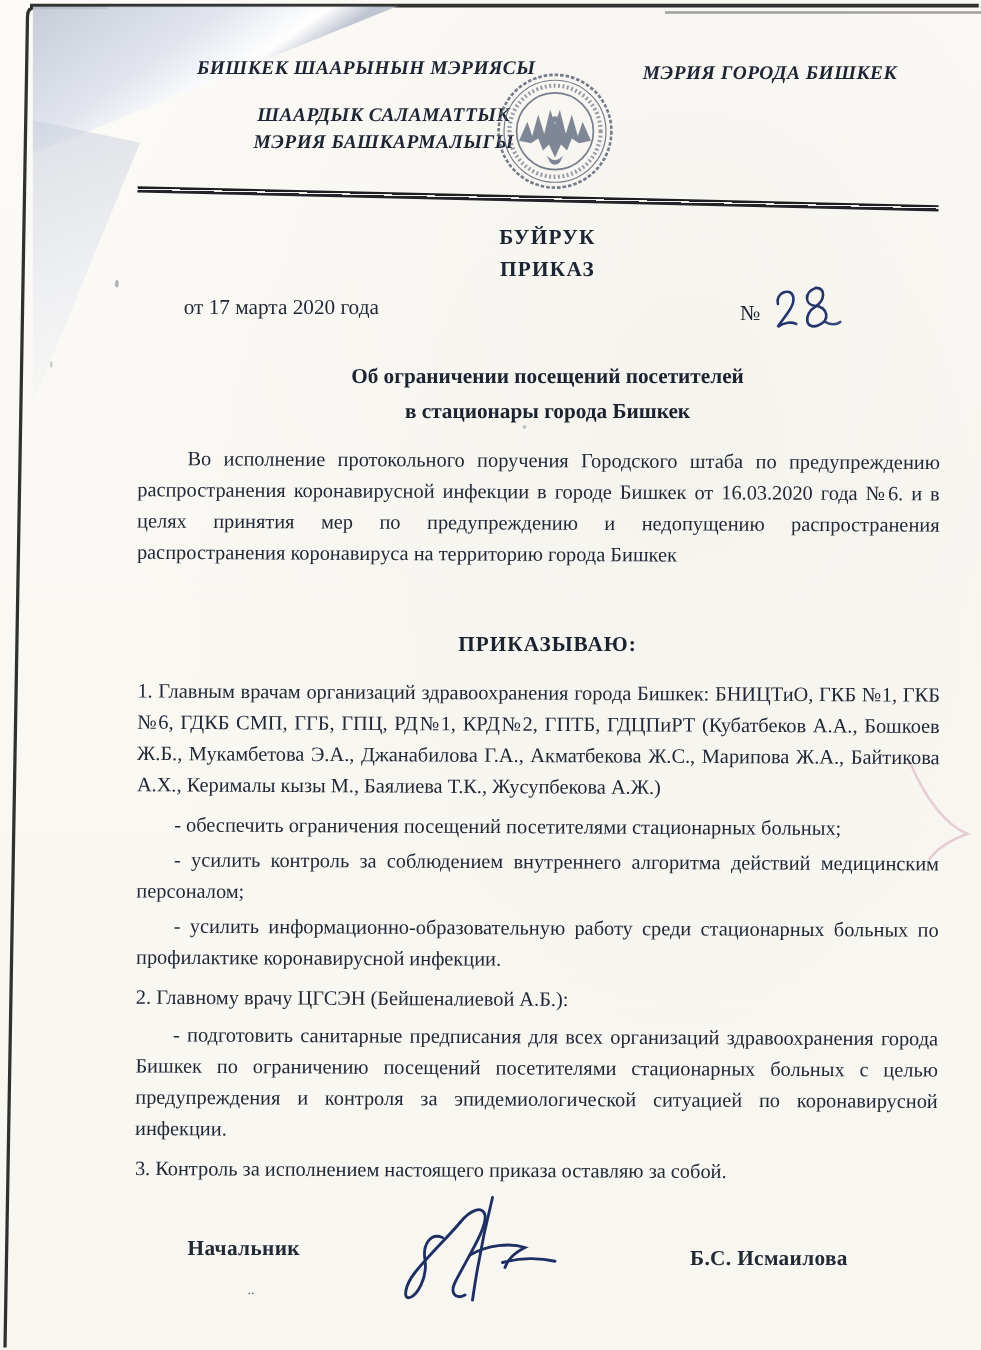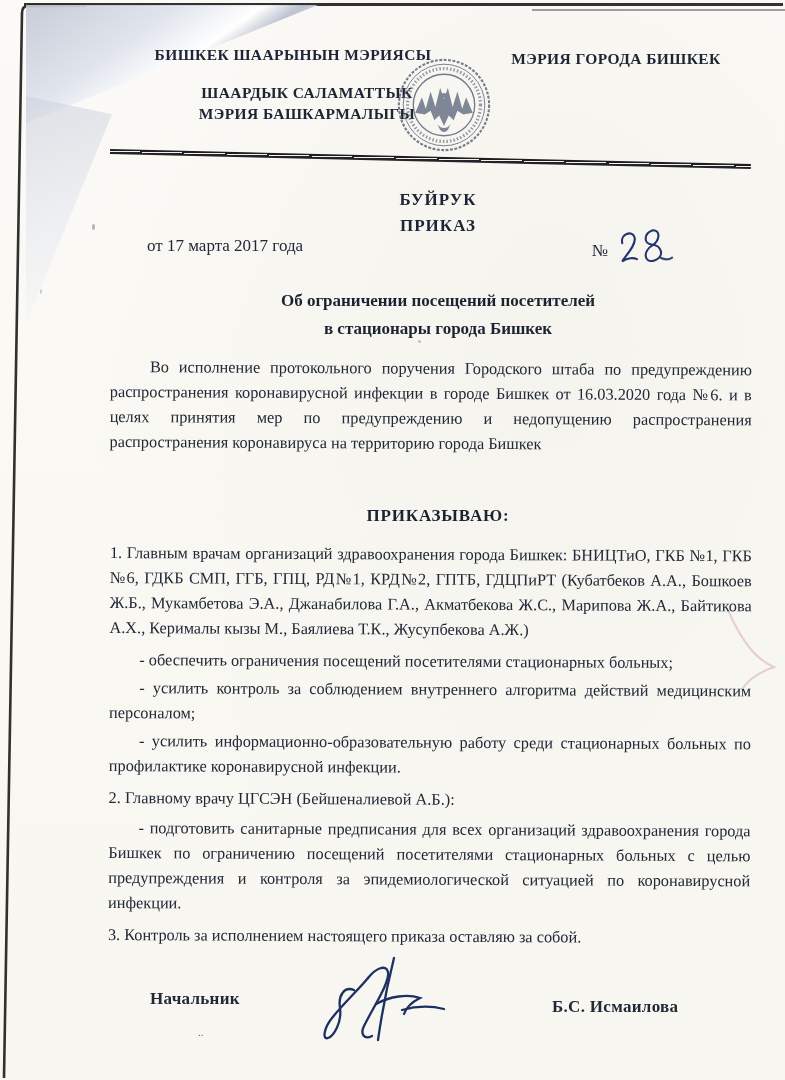--- a/index.html
+++ b/index.html
@@ -26,21 +26,21 @@
   }
   .gloss2{
     position:absolute;left:26px;top:96px;width:86px;height:228px;
     clip-path:polygon(0 0,100% 8%,0 100%);
     background:linear-gradient(160deg,#cdd2dd 0%,#e9ebf1 55%,rgba(255,255,255,0) 100%);
     opacity:.65;
   }
   .speck{position:absolute;border-radius:50%;background:#6a7080;opacity:.5;}
   
   .org{position:absolute;text-align:center;font-weight:bold;font-size:15.5px;letter-spacing:.4px;color:#1d2433;}
-  .org .l{line-height:21px;}
+  .org .l{line-height:21px;font-style:italic;}
   .rule{
     position:absolute;left:110px;top:149px;width:641px;height:5px;
     background:linear-gradient(180deg,#1d1d22 0 36%,#f2f1ec 36% 55%,#232329 55% 100%);
     transform:rotate(1.35deg);transform-origin:0 50%;
   }
   
   .center-block{position:absolute;left:118px;width:640px;text-align:center;}
   .doc-type{font-weight:bold;font-size:17px;letter-spacing:1px;line-height:26px;color:#1c2534;}
   .date-line{position:absolute;left:147px;top:236px;font-size:17px;}
   .num-sign{position:absolute;left:592px;top:241px;font-size:17px;}
@@ -100,26 +100,26 @@
       <circle cx="50" cy="40" r="2.6"></circle>
     </g>
   </svg>
 
   <div class="org" style="left:491px;top:48px;width:250px;">
     <div class="l">МЭРИЯ ГОРОДА БИШКЕК</div>
   </div>
 
   <div class="rule"></div>
 
-  <div class="center-block" style="top:177px;margin-top:10px;">
+  <div class="center-block" style="top:177px;">
     <div class="doc-type">БУЙРУК</div>
     <div class="doc-type">ПРИКАЗ</div>
   </div>
 
-  <div class="date-line">от 17 марта 2017 года</div>
+  <div class="date-line">от 17 марта 2020 года</div>
   <div class="num-sign">№</div>
   <svg class="num-svg" width="62" height="44" viewBox="0 0 62 44">
     <title>28</title>
     <g transform="rotate(-9 30 22)" stroke="#24356b" stroke-width="2.1" fill="none" stroke-linecap="round">
       <path d="M10,16 C9,7 22,4 23,12 C24,20 11,29 7,34 C13,31 19,32 22,34"></path>
       <path d="M42,8 C32,10 31,20 39,22 C49,24 50,36 39,38 C28,40 29,27 39,23 C48,19 50,9 42,8"></path>
       <path d="M45,36 C49,39 53,40 57,38" opacity="0.9"></path>
     </g>
   </svg>
 

